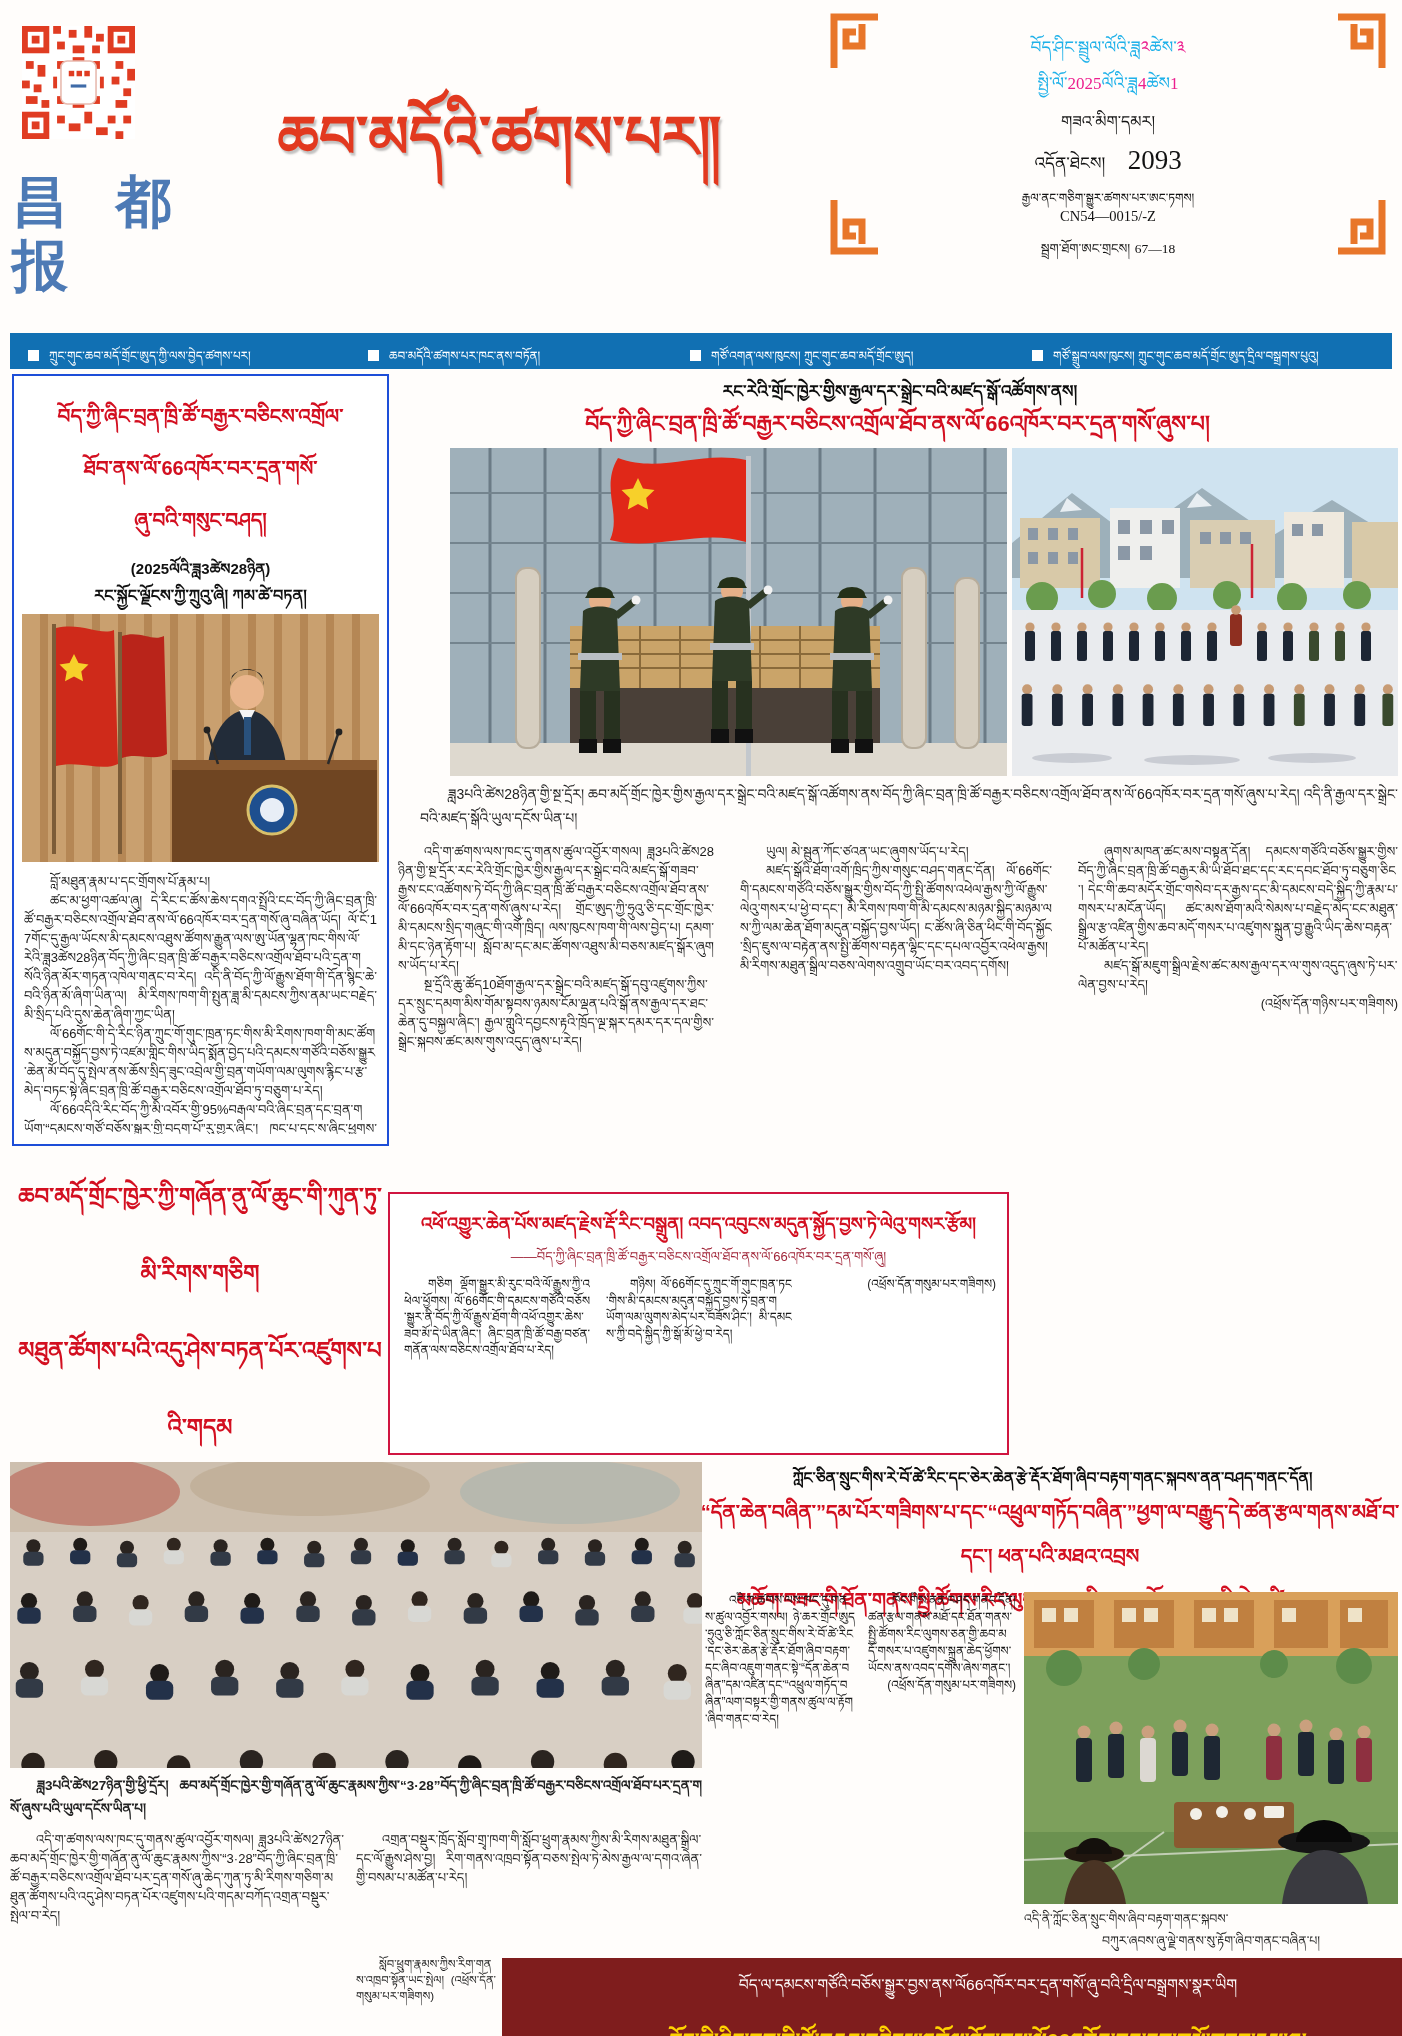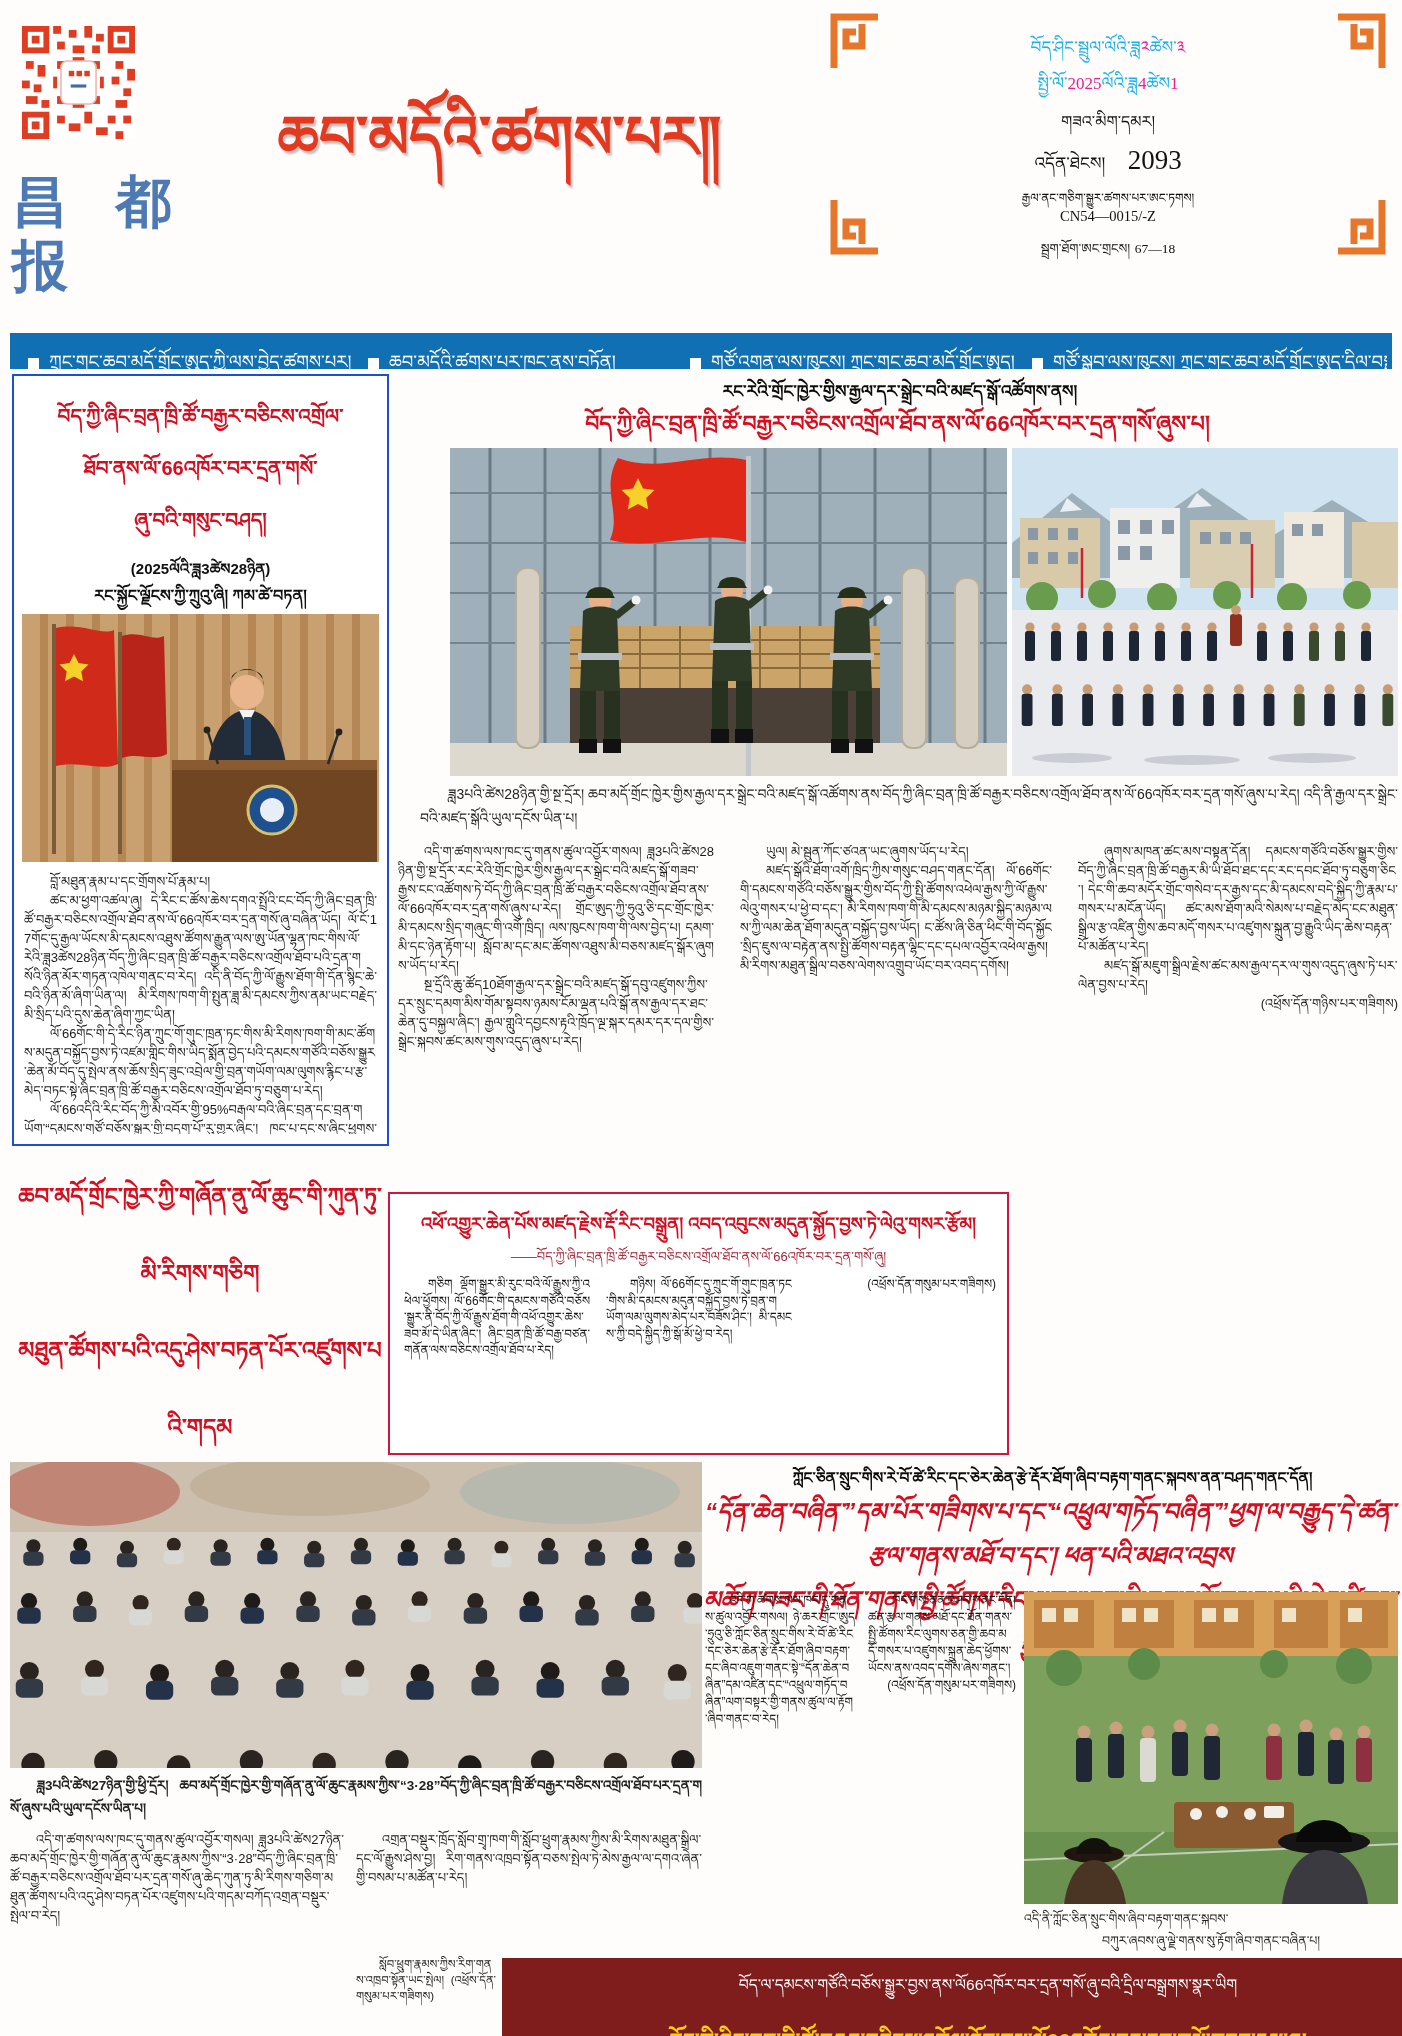--- a/index.html
+++ b/index.html
@@ -12,21 +12,21 @@
             align-items:center;justify-content:center;white-space:nowrap;overflow:hidden;
             text-shadow:2px 3px 2px rgba(120,120,120,.45);}
   .cn-title{color:#4d7ab5;font-weight:bold;font-size:56px;letter-spacing:16px;line-height:1.15;}
   .infobox{font-size:16px;text-align:center;color:#111;}
   .infobox .ln{position:absolute;left:0;width:100%;text-align:center;}
   .cyan{color:#1fb1e9;} .mag{color:#ec1f8e;}
   .serif{font-family:"Liberation Serif","DejaVu Serif",serif;}
   .corner{position:absolute;width:58px;height:58px;}
   
   .navbar{background:#1170b3;}
-  .nav-item{position:absolute;top:9px;color:#fff;font-size:18px;white-space:nowrap;overflow:hidden;text-align:right;}
+  .nav-item{position:absolute;top:9px;color:#fff;font-size:12px;white-space:nowrap;overflow:hidden;text-align:right;}
   .nav-sq{display:inline-block;width:11px;height:11px;background:#fff;margin-right:10px;vertical-align:-1px;}
   
   .red{color:#d30f20;}
   .hl-c{text-align:center;font-weight:bold;overflow:hidden;}
   .body-t{font-size:13px;line-height:19px;color:#1a1a1a;text-align:justify;overflow:hidden;}
   .body-t p{margin:0;text-indent:2em;}
   .more{text-align:right;text-indent:0 !important;}
   .caption{font-size:14px;line-height:24px;color:#222;text-align:justify;overflow:hidden;}
   .box-art{border:2.5px solid #d01540;background:#fff;}
   .speech-box{border:2px solid #1d4ed8;background:#fff;}
@@ -516,21 +516,21 @@
     <p>འདི་ག་ཚགས་ལས་ཁང་དུ་གནས་ཚུལ་འབྱོར་གསལ། ཟླ3པའི་ཚེས27ཉིན་ཆབ་མདོ་གྲོང་ཁྱེར་གྱི་གཞོན་ནུ་ལོ་ཆུང་རྣམས་ཀྱིས་“3·28”བོད་ཀྱི་ཞིང་བྲན་ཁྲི་ཚོ་བརྒྱར་བཅིངས་འགྲོལ་ཐོབ་པར་དྲན་གསོ་ཞུ་ཆེད་ཀུན་ཏུ་མི་རིགས་གཅིག་མཐུན་ཚོགས་པའི་འདུ་ཤེས་བཏན་པོར་འཛུགས་པའི་གདམ་བཀོད་འགྲན་བསྡུར་སྤེལ་བ་རེད།</p>
   </div>
   <div class="abs body-t tib" style="left:356px;top:1830px;width:346px;height:124px;">
     <p>འགྲན་བསྡུར་ཁྲོད་སློབ་གྲྭ་ཁག་གི་སློབ་ཕྲུག་རྣམས་ཀྱིས་མི་རིགས་མཐུན་སྒྲིལ་དང་ལོ་རྒྱུས་ཤེས་བྱ། རིག་གནས་འཁྲབ་སྟོན་བཅས་སྤེལ་ཏེ་མེས་རྒྱལ་ལ་དགའ་ཞེན་གྱི་བསམ་པ་མཚོན་པ་རེད།</p>
   </div>
   <div class="abs body-t tib" style="left:356px;top:1956px;width:140px;height:74px;font-size:11.5px;line-height:16px;">
     <p>སློབ་ཕྲུག་རྣམས་ཀྱིས་རིག་གནས་འཁྲབ་སྟོན་ཡང་སྤེལ། (འཕྲོས་དོན་གསུམ་པར་གཟིགས)</p>
   </div>
 
   <div class="abs hl-c tib" style="left:705px;top:1460px;width:695px;font-size:15.5px;color:#0c0c0c;">ཀློང་ཅིན་སྲུང་གིས་རེ་བོ་ཚེ་རིང་དང་ཅེར་ཆེན་རྩེ་རྡོར་ཐོག་ཞིབ་བརྟག་གནང་སྐབས་ནན་བཤད་གནང་དོན།</div>
-  <div class="abs hl-c red tib" style="left:700px;top:1490px;width:700px;font-size:24px;line-height:44px;font-style:italic;">
+  <div class="abs hl-c red tib" style="left:700px;top:1490px;width:700px;font-size:20px;line-height:44px;">
     <div>“དོན་ཆེན་བཞིན་”དམ་པོར་གཟིགས་པ་དང་“འཕྲུལ་གཏོད་བཞིན་”ཕྱག་ལ་བརྒྱུད་དེ་ཚན་རྩལ་གནས་མཐོ་བ་དང་། ཕན་པའི་མཐའ་འབྲས</div>
     <div>མཆོག་བཟང་གི་ཐོན་གནས་སྤྱི་ཚོགས་རིང་ལུགས་ཅན་གྱི་ཆབ་མདོ་གསར་པའི་ལེའུ་ཚིགས་རྒྱས་ཞུ།</div>
   </div>
 
   <div class="abs body-t tib" style="left:705px;top:1592px;width:150px;height:360px;font-size:12px;line-height:17px;">
     <p>འདི་ག་ཚགས་ལས་ཁང་དུ་གནས་ཚུལ་འབྱོར་གསལ། ཉེ་ཆར་གྲོང་ཨུད་ཧྲུའུ་ཅི་ཀློང་ཅིན་སྲུང་གིས་རེ་བོ་ཚེ་རིང་དང་ཅེར་ཆེན་རྩེ་རྡོར་ཐོག་ཞིབ་བརྟག་དང་ཞིབ་འཇུག་གནང་སྟེ་“དོན་ཆེན་བཞིན”དམ་འཛིན་དང་“འཕྲུལ་གཏོད་བཞིན”ལག་བསྟར་གྱི་གནས་ཚུལ་ལ་རྟོག་ཞིབ་གནང་བ་རེད།</p>
   </div>
   <div class="abs body-t tib" style="left:868px;top:1592px;width:148px;height:360px;font-size:12px;line-height:17px;">
     <p>ཁོང་གིས་ནན་བཤད་གནང་དོན། ཚན་རྩལ་གནས་མཐོ་དང་ཐོན་གནས་སྤྱི་ཚོགས་རིང་ལུགས་ཅན་གྱི་ཆབ་མདོ་གསར་པ་འཛུགས་སྐྲུན་ཆེད་ཕྱོགས་ཡོངས་ནས་འབད་དགོས་ཞེས་གནང་།</p>
     <p class="more">(འཕྲོས་དོན་གསུམ་པར་གཟིགས)</p>

